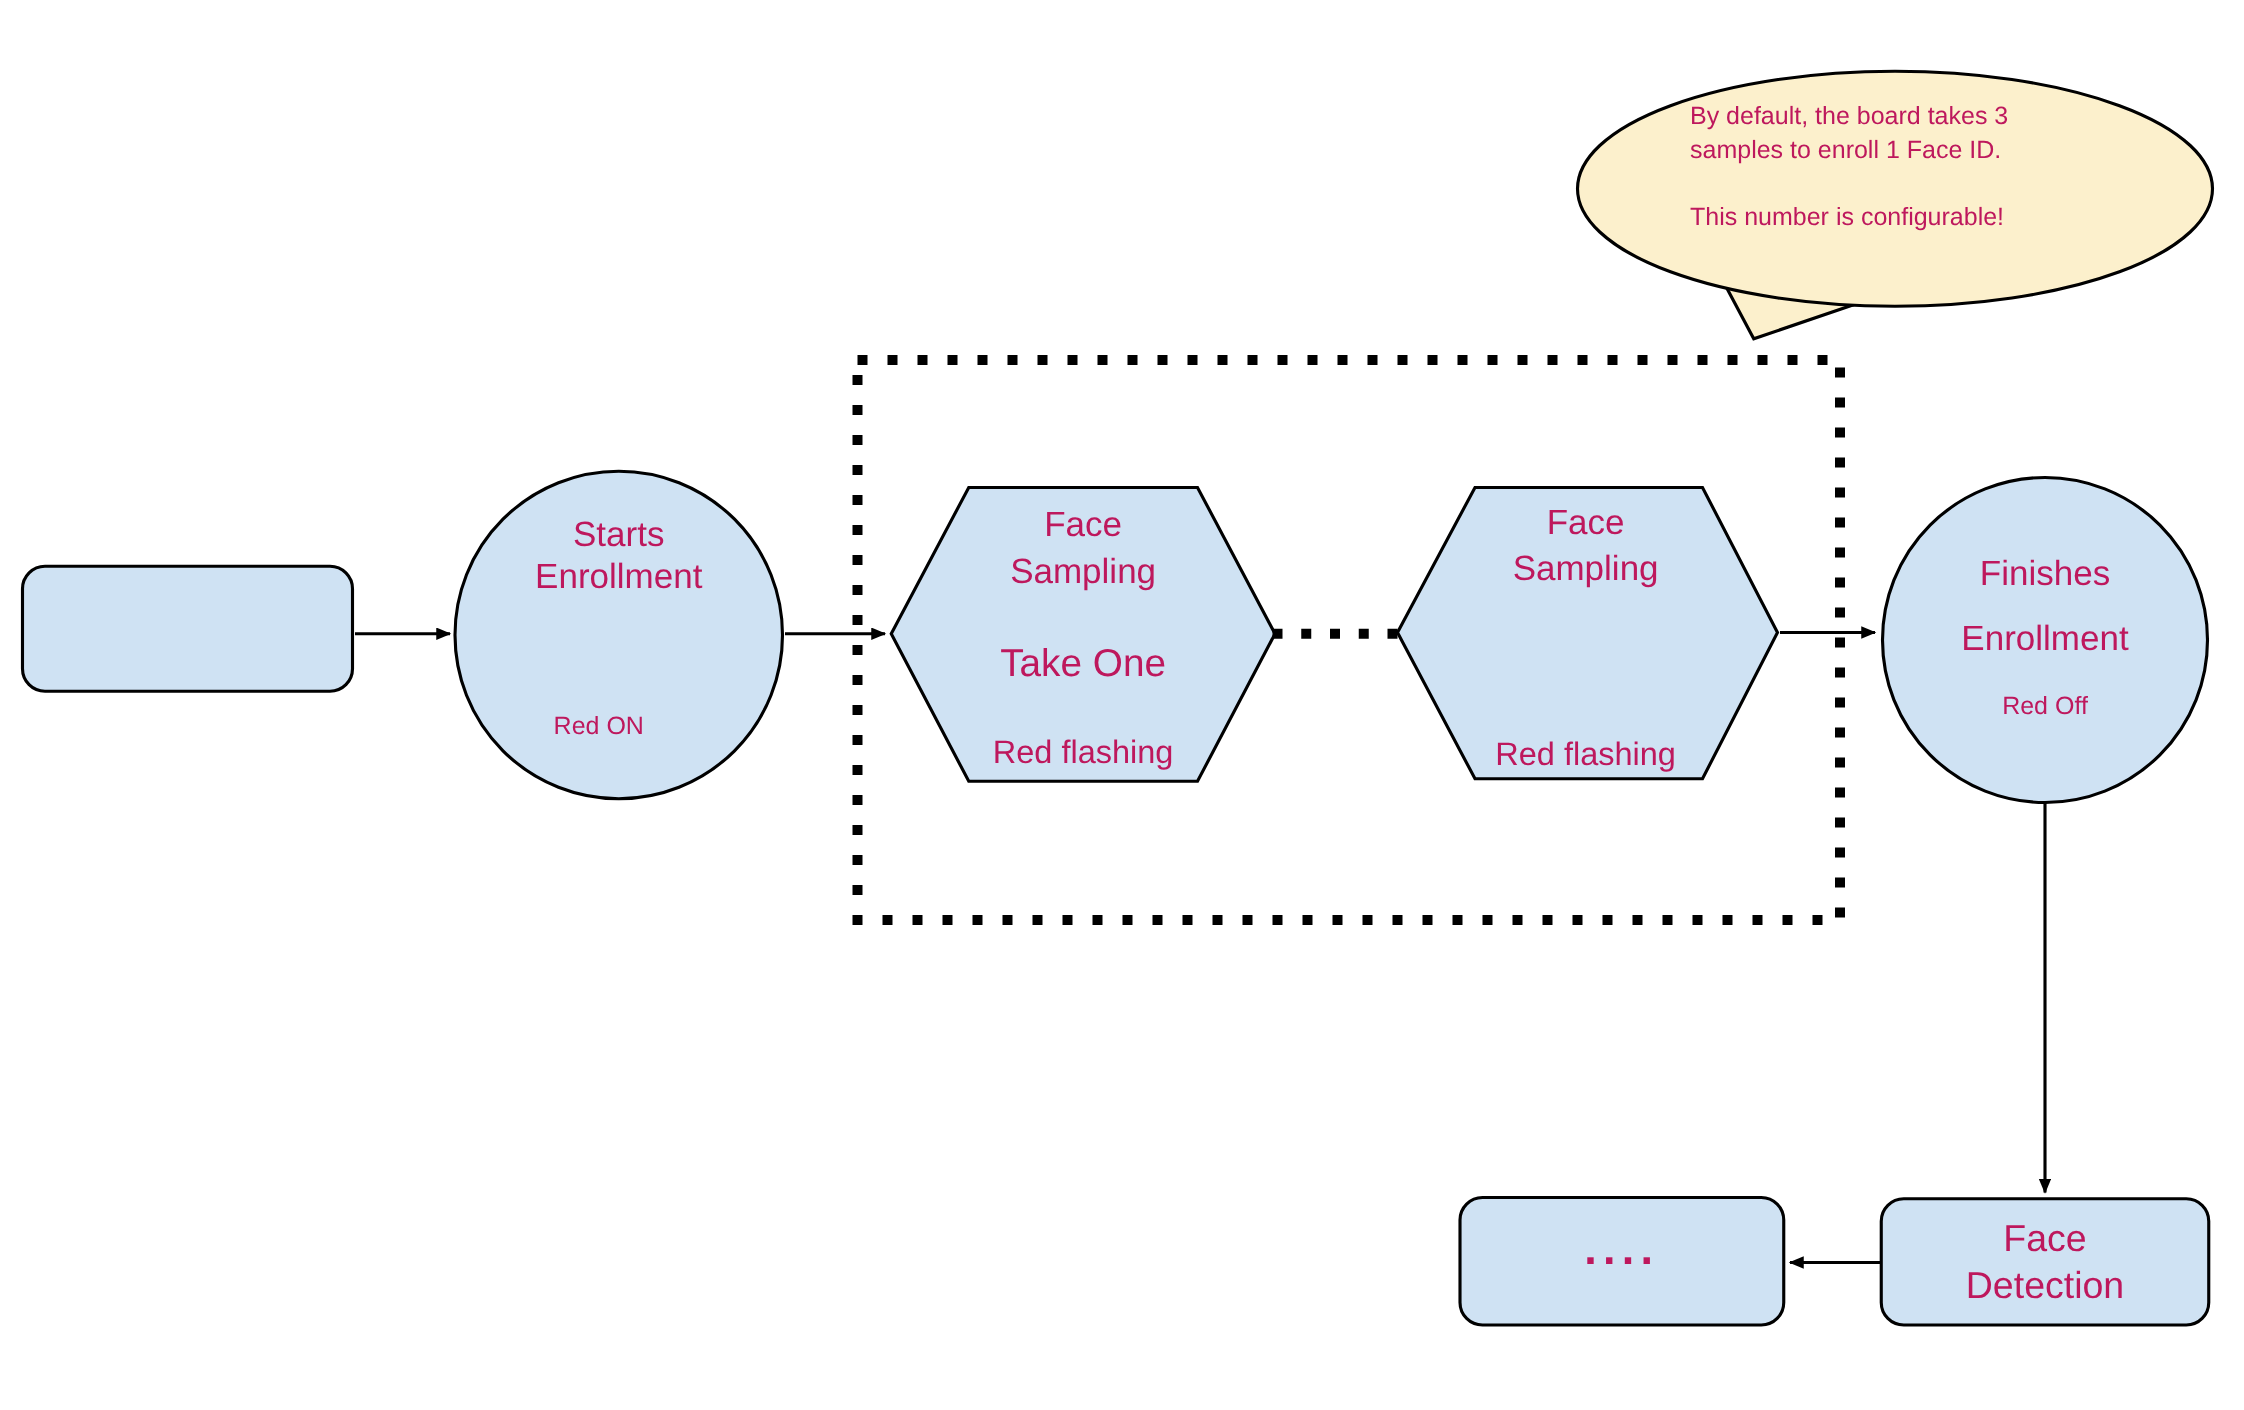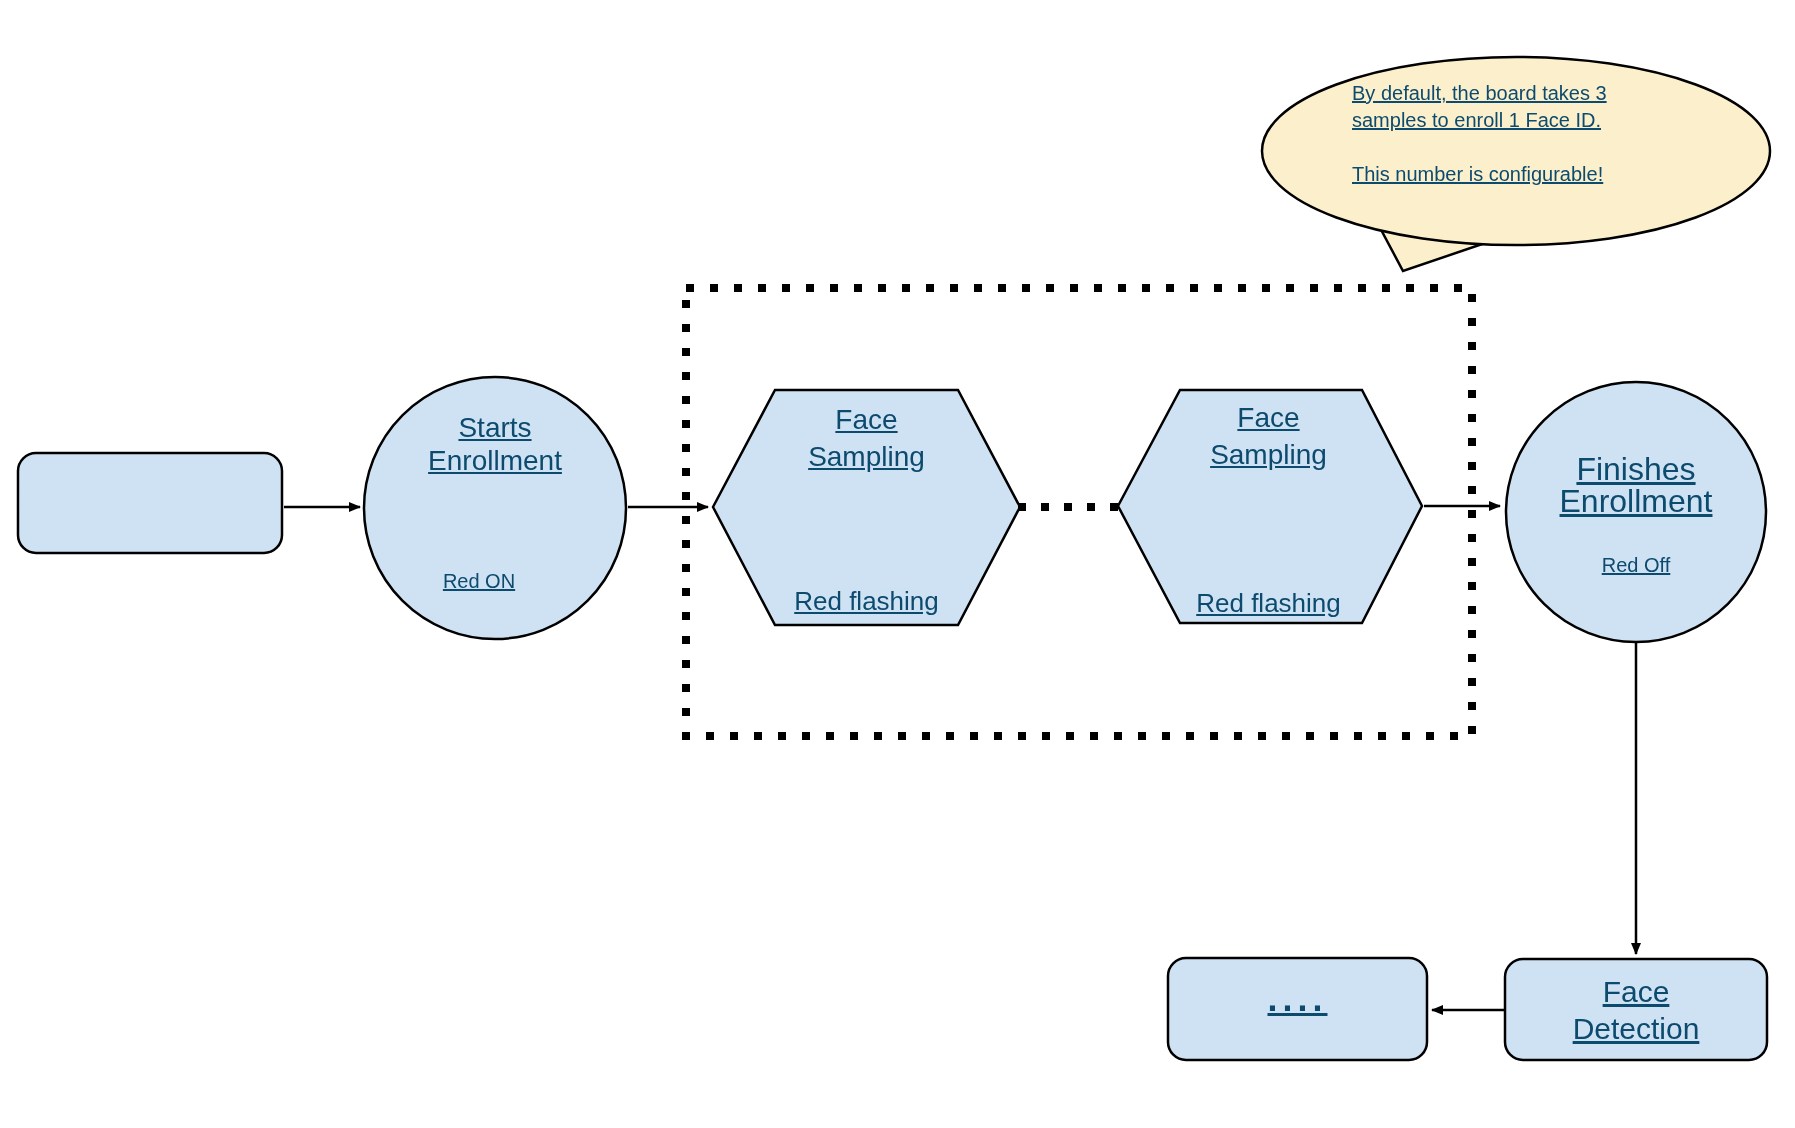--- a/index.html
+++ b/index.html
@@ -16,27 +16,26 @@
     position: absolute;
     left: 0; top: 0;
     width: 1795px; height: 1128px;
   }
   .label {
     position: absolute;
     display: flex;
     align-items: center;
     justify-content: center;
     text-align: center;
-    color: #0c4a6e;
-    text-decoration: underline;
+    color: #be185d;
   }
   .preline { white-space: pre-line; }
   .lbl-node      { font-size: 33px; }
   .lbl-circle    { font-size: 28px; line-height: 33px; }
-  .lbl-circle2   { font-size: 32px; line-height: 32px; }
+  .lbl-circle2   { font-size: 28px; line-height: 52px; }
   .lbl-sub       { font-size: 20px; }
   .lbl-hexmain   { font-size: 28px; line-height: 37px; }
   .lbl-take      { font-size: 31px; }
   .lbl-hexsub    { font-size: 26px; }
   .lbl-detect    { font-size: 30px; line-height: 37px; }
   .lbl-dots      { font-size: 36px; font-weight: bold; letter-spacing: 5px; transform: translateY(-10px); }
   .lbl-callout   {
     font-size: 20px;
     line-height: 27px;
     justify-content: flex-start;
@@ -85,20 +84,21 @@
     <rect x="1168" y="958" width="259" height="102" rx="18" fill="#cfe2f3" stroke="#000000" stroke-width="2.5"></rect>
   </svg>
 
 
   <div class="label lbl-circle preline" style="left:364px; top:411px; width:262px; height:66px;">Starts
 Enrollment</div>
   <div class="label lbl-sub" style="left:348px; top:567px; width:262px; height:28px;">Red ON</div>
 
   <div class="label lbl-hexmain preline" style="left:713px; top:400px; width:307px; height:76px;">Face
 Sampling</div>
+  <div class="label lbl-take" style="left:713px; top:512px; width:307px; height:38px;">Take One</div>
   <div class="label lbl-hexsub" style="left:713px; top:588px; width:307px; height:26px;">Red flashing</div>
 
   <div class="label lbl-hexmain preline" style="left:1115px; top:398px; width:307px; height:76px;">Face
 Sampling</div>
   <div class="label lbl-hexsub" style="left:1115px; top:590px; width:307px; height:26px;">Red flashing</div>
 
   <div class="label lbl-circle2 preline" style="left:1506px; top:447px; width:260px; height:76px;">Finishes
 Enrollment</div>
   <div class="label lbl-sub" style="left:1506px; top:551px; width:260px; height:28px;">Red Off</div>
 

